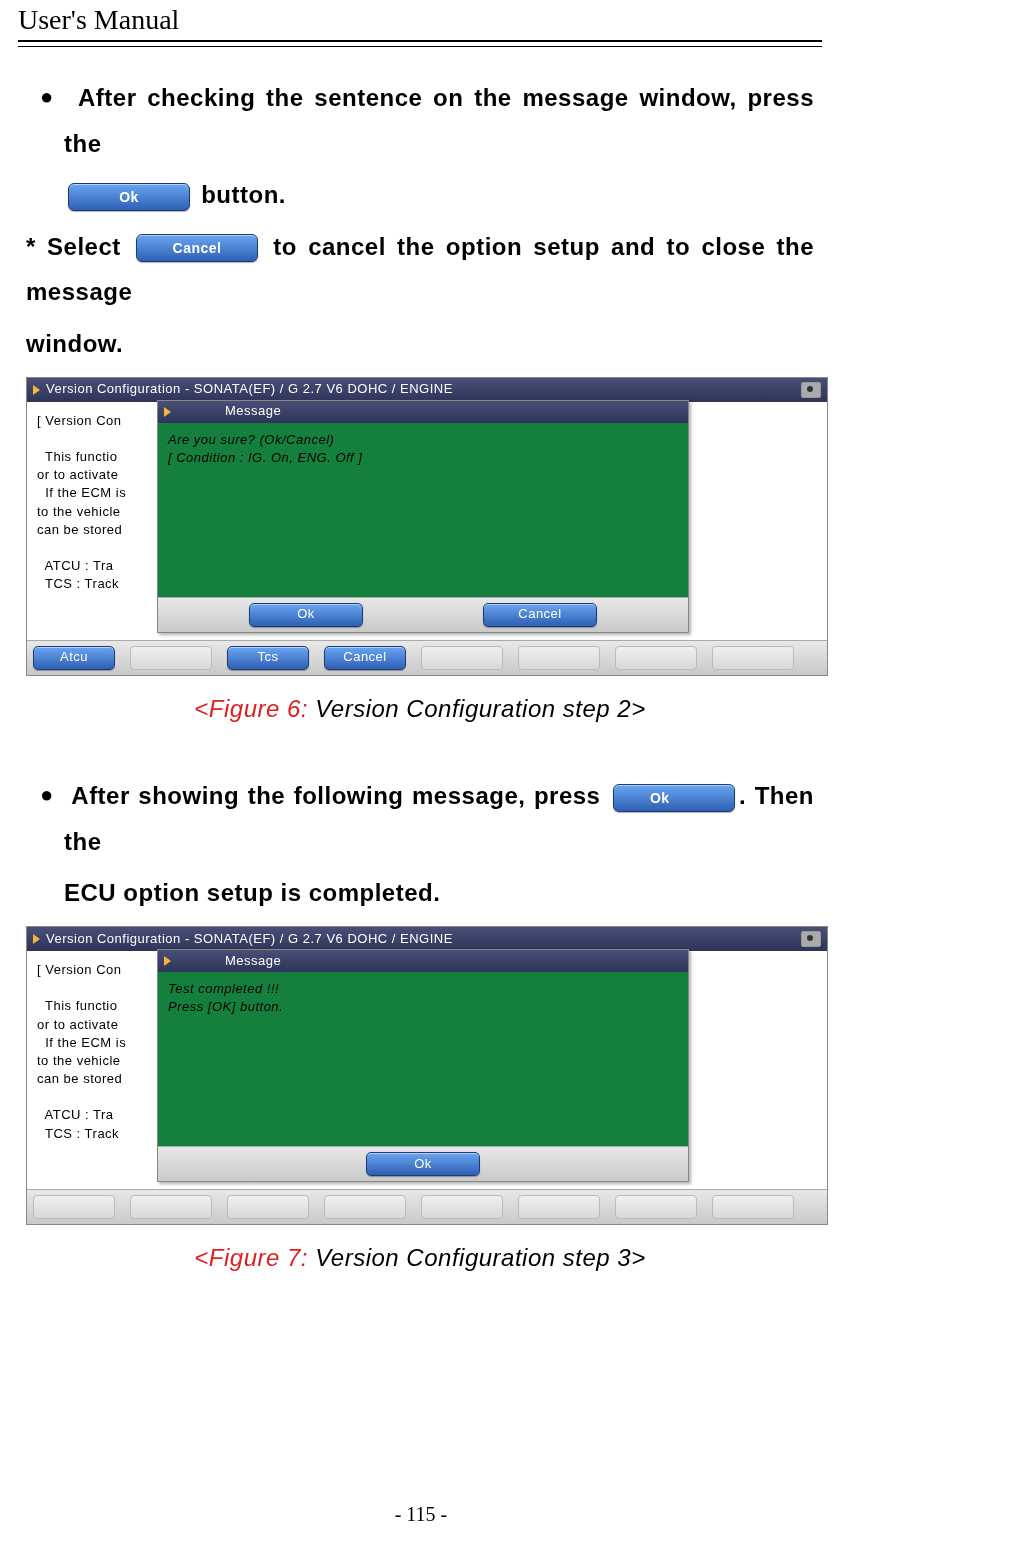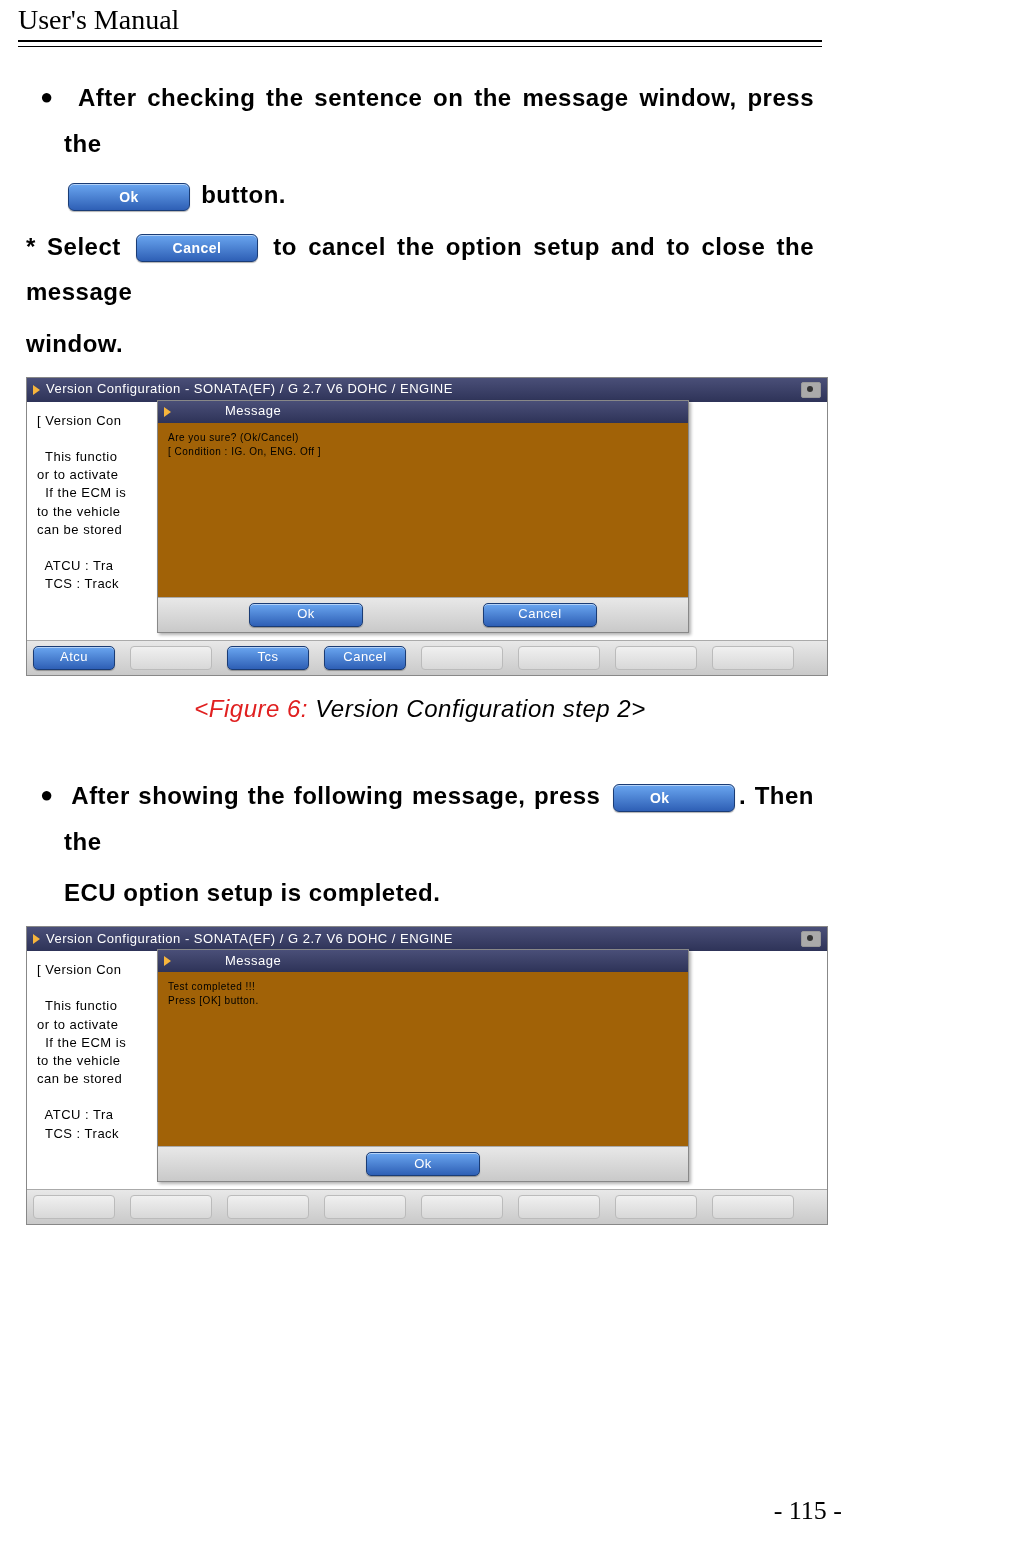--- a/index.html
+++ b/index.html
@@ -141,26 +141,27 @@
     display: flex;
     align-items: center;
     background: linear-gradient(#4a4f78, #2e3358);
     color: #fff;
     height: 22px;
     padding: 0 6px;
     font-size: 13px;
     gap: 48px;
   }
   .msg-body {
-    background: #a16207;
+    background: #15803d;
     padding: 8px 10px;
     height: 158px;
-    font-size: 10px;
+    font-size: 13px;
     line-height: 1.4;
     white-space: pre;
+    font-style: italic;
   }
   .msg-footer, .bottom-footer {
     height: 34px;
     background: linear-gradient(#e8e8e8, #c9c9c9);
     border-top: 1px solid #aaa;
     display: flex;
     align-items: center;
     justify-content: center;
     gap: 120px;
   }
@@ -196,23 +197,23 @@
     margin: 10px 0 42px 0;
     font-style: italic;
   }
   .caption .red {
     color: #e02020;
   }
   .page-num {
     position: absolute;
     bottom: 20px;
     left: 0; right: 0;
-    text-align: right;
+    text-align: center;
     font-family: "Times New Roman", serif;
-    font-size: 26px;
+    font-size: 20px;
   }
 </style>
 </head>
 <body>
 
 <div class="page">
 
   <div class="header-row">
     <span class="header-title">User's Manual</span>
   </div>
@@ -324,17 +325,20 @@
         <span class="slot"></span>
         <span class="slot"></span>
         <span class="slot"></span>
         <span class="slot"></span>
         <span class="slot"></span>
         <span class="slot"></span>
         <span class="slot"></span>
       </div>
     </div>
 
+    <div class="caption">
+      <span class="red">&lt;Figure 7:</span><span> Version Configuration step 3&gt;</span>
+    </div>
 
   </div>
 
   <div class="page-num">- 115 -</div>
 </div>
 
 </body></html>

